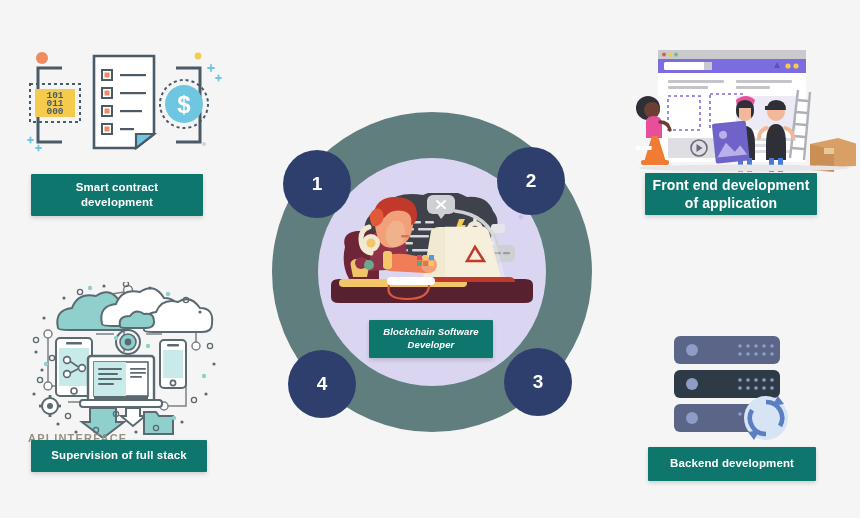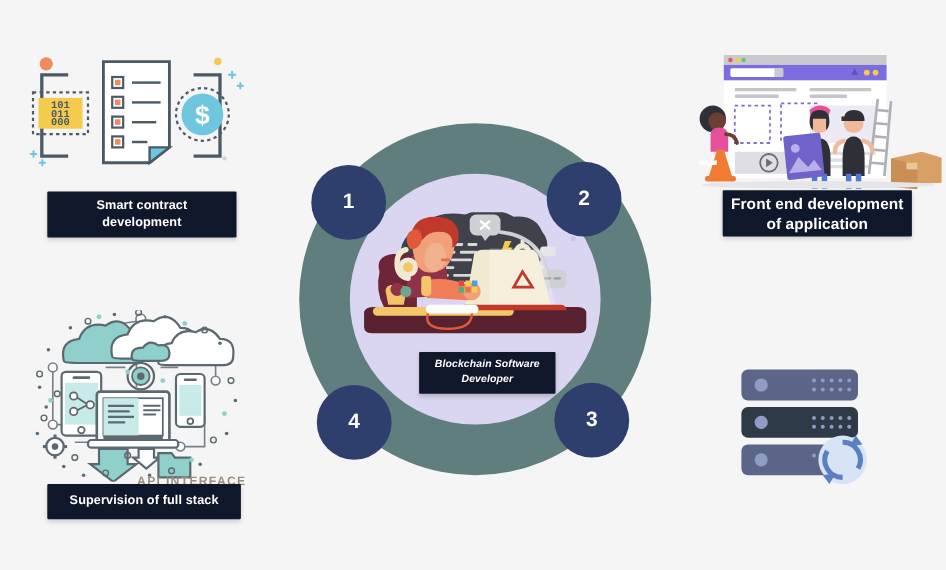--- a/index.html
+++ b/index.html
@@ -11,34 +11,33 @@
   }
   #stage {
     position: relative;
     width: 860px; height: 518px;
     background: #f5f5f5;
   }
 
   
   .label-pill {
     position: absolute;
-    background: #0f172a;
+    background: #0f766e;
     color: #ffffff;
     border-radius: 1px;
     font-weight: bold;
     text-align: center;
     line-height: 1.32;
     letter-spacing: .1px;
     box-shadow: 0 2px 4px rgba(0,0,0,0.16);
     display: flex;
     align-items: center;
     justify-content: center;
     white-space: pre-line;
     z-index: 30;
-    margin-left: 12px;
   }
 
   
   .ring-outer {
     position: absolute;
     left: 272px; top: 112px;
     width: 320px; height: 320px;
     border-radius: 50%;
     background: #607e7e;
     z-index: 5;
@@ -514,21 +513,21 @@
       <circle cx="18" cy="82" r="2.2"></circle>
         <circle cx="146" cy="136" r="2.2"></circle>
       <circle cx="176" cy="94" r="2.2"></circle>
         <circle cx="140" cy="12" r="2.2"></circle>
       <circle cx="62" cy="6" r="2.2"></circle>
         <circle cx="88" cy="56" r="2.2"></circle>
       <circle cx="120" cy="64" r="2.2"></circle>
     </g>
   </svg>
 
-  <div style="position:absolute;left:28px;top:432px;width:196px;text-align:right;font-size:11px;font-weight:bold;letter-spacing:1.2px;color:#9b8e7e;z-index:9;">API INTERFACE</div>
+  <div style="position:absolute;left:28px;top:432px;width:196px;text-align:left;font-size:11px;font-weight:bold;letter-spacing:1.2px;color:#9b8e7e;z-index:9;">API INTERFACE</div>
 
   <div class="label-pill" id="lbl-bl">Supervision of full stack</div>
 
   <svg class="illo" id="illo-br" viewBox="0 0 136 110">
 
     <rect x="6" y="4" width="106" height="28" rx="6" fill="#5a6588"></rect>
     <circle cx="24" cy="18" r="6" fill="#8e9cc6"></circle>
     <g fill="#8e9cc6">
       <circle cx="72" cy="14" r="1.8"></circle>
         <circle cx="80" cy="14" r="1.8"></circle>
@@ -567,14 +566,15 @@
 
     <circle cx="98" cy="86" r="22" fill="#d6e4f5"></circle>
     <g fill="none" stroke="#5b7fc0" stroke-width="4.6" stroke-linecap="butt">
       <path d="M98 70 a16 16 0 0 1 14 24"></path>
       <path d="M98 102 a16 16 0 0 1 -14 -24"></path>
     </g>
     <path d="M110 64 l6 8 l-12 2 z" fill="#5b7fc0"></path>
     <path d="M86 108 l-6 -8 l12 -2 z" fill="#5b7fc0"></path>
   </svg>
 
+  <div class="label-pill" id="lbl-br">Backend development</div>
 
 </div>
 
 </body></html>

